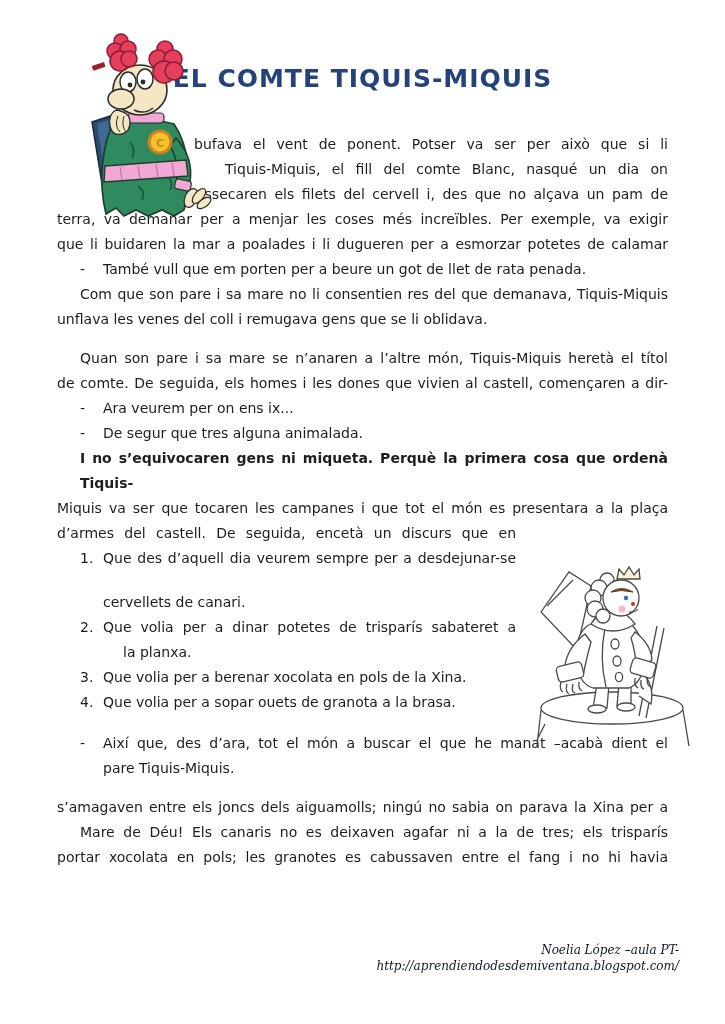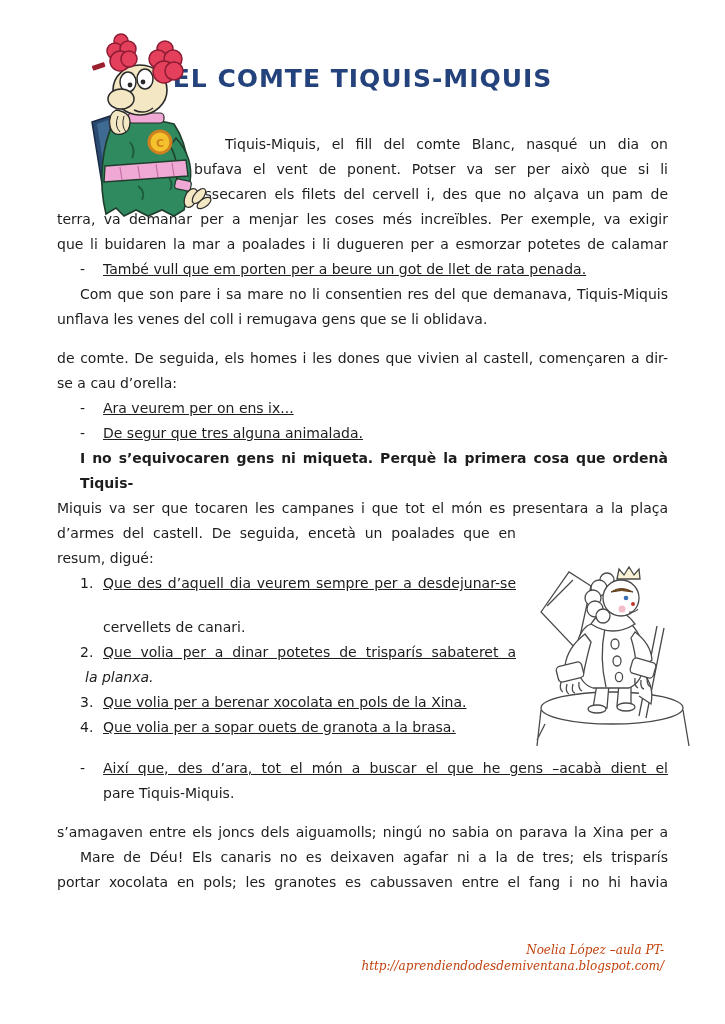--- a/index.html
+++ b/index.html
@@ -6,108 +6,107 @@
   body{width:725px;height:1024px;overflow:hidden;}
   .page{position:relative;width:725px;height:720px;background:#ffffff;
         font-family:"DejaVu Sans",sans-serif;color:#1d1d1d;}
   .title{margin:0 57px;padding-top:64px;text-align:center;font-size:25px;
          font-weight:bold;letter-spacing:1px;color:#24437c;}
   .content{margin:39px 57px 0 57px;}
   .line{font-size:14px;line-height:25px;}
   .line.j{text-align:justify;text-align-last:justify;}
   .mk{display:flex;}
   .marker{flex:0 0 23px;margin-left:23px;}
-  .ltext{flex:1;text-decoration:underline;}
+  .ltext{flex:1;}
   .ltext.j{text-align:justify;text-align-last:justify;}
   .illu{position:absolute;}
   #illu1{left:72px;top:26px;width:142px;height:198px;}
   #illu2{left:533px;top:566px;width:162px;height:180px;}
-  .footer{position:absolute;right:61px;top:942px;text-align:right;
+  .footer{position:absolute;right:46px;top:942px;text-align:right;
           font-family:"DejaVu Serif",serif;font-style:italic;font-size:12px;
-          line-height:16px;color:#c2410c;}
+          line-height:16px;color:#0f172a;}
 </style>
 </head>
 <body>
 
 <div class="page">
 
   <div class="title">EL COMTE TIQUIS-MIQUIS</div>
 
   <div class="content">
       <div>
+        <div class="line j" style="margin-left: 137px;">bufava el vent de ponent. Potser va ser per això que si li</div>
         <div class="line j" style="margin-left: 168px;">Tiquis-Miquis, el fill del comte Blanc, nasqué un dia on</div>
-        <div class="line j" style="margin-left: 137px;">bufava el vent de ponent. Potser va ser per això que si li</div>
         <div class="line j" style="margin-left: 139px;">assecaren els filets del cervell i, des que no alçava un pam de</div>
         <div class="line j">terra, va demanar per a menjar les coses més increïbles. Per exemple, va exigir</div>
         <div class="line j">que li buidaren la mar a poalades i li dugueren per a esmorzar potetes de calamar</div>
       </div>
       <div>
         <div class="line mk">
           <span class="marker">-</span>
           <span class="ltext">També vull que em porten per a beure un got de llet de rata penada.</span>
         </div>
       </div>
       <div>
         <div class="line j" style="margin-left: 23px;">Com que son pare i sa mare no li consentien res del que demanava, Tiquis-Miquis</div>
         <div class="line">unflava les venes del coll i remugava gens que se li oblidava.</div>
       </div>
       <div style="height: 14px;"></div>
       <div>
+        <div class="line j" style="margin-left: 23px;">Quan son pare i sa mare se n’anaren a l’altre món, Tiquis-Miquis heretà el títol</div>
         <div class="line j">de comte. De seguida, els homes i les dones que vivien al castell, començaren a dir-</div>
-        <div class="line">se a cau d’orella:</div>
       </div>
       <div>
         <div class="line mk">
           <span class="marker">-</span>
           <span class="ltext">Ara veurem per on ens ix...</span>
         </div>
       </div>
       <div>
         <div class="line mk">
           <span class="marker">-</span>
           <span class="ltext">De segur que tres alguna animalada.</span>
         </div>
       </div>
       <div>
         <div class="line j" style="margin-left: 23px; font-weight: bold;">I no s’equivocaren gens ni miqueta. Perquè la primera cosa que ordenà Tiquis-</div>
         <div class="line j">Miquis va ser que tocaren les campanes i que tot el món es presentara a la plaça</div>
-        <div class="line j" style="margin-right: 152px;">d’armes del castell. De seguida, encetà un poalades que en</div>
-        <div class="line">resum, digué:</div>
+        <div class="line j" style="margin-right: 152px;">d’armes del castell. De seguida, encetà un discurs que en</div>
       </div>
       <div>
         <div class="line mk" style="margin-right: 152px;">
           <span class="marker">1.</span>
           <span class="ltext j">Que des d’aquell dia veurem sempre per a desdejunar-se</span>
         </div>
         <div class="line" style="margin-left: 46px; margin-top: 19px;">cervellets de canari.</div>
       </div>
       <div>
         <div class="line mk" style="margin-right: 152px;">
           <span class="marker">2.</span>
           <span class="ltext j">Que volia per a dinar potetes de trisparís sabateret a</span>
         </div>
-        <div class="line" style="margin-left: 28px; font-style: italic;">la planxa.</div>
+        <div class="line" style="margin-left: 66px;">la planxa.</div>
       </div>
       <div>
         <div class="line mk">
           <span class="marker">3.</span>
           <span class="ltext">Que volia per a berenar xocolata en pols de la Xina.</span>
         </div>
       </div>
       <div>
         <div class="line mk">
           <span class="marker">4.</span>
           <span class="ltext">Que volia per a sopar ouets de granota a la brasa.</span>
         </div>
       </div>
       <div style="height: 16px;"></div>
       <div>
         <div class="line mk">
           <span class="marker">-</span>
-          <span class="ltext j">Així que, des d’ara, tot el món a buscar el que he gens –acabà dient el</span>
+          <span class="ltext j">Així que, des d’ara, tot el món a buscar el que he manat –acabà dient el</span>
         </div>
         <div class="line" style="margin-left: 46px;">pare Tiquis-Miquis.</div>
       </div>
       <div style="height: 14px;"></div>
       <div>
         <div class="line j">s’amagaven entre els joncs dels aiguamolls; ningú no sabia on parava la Xina per a</div>
         <div class="line j" style="margin-left: 23px;">Mare de Déu! Els canaris no es deixaven agafar ni a la de tres; els trisparís</div>
         <div class="line j">portar xocolata en pols; les granotes es cabussaven entre el fang i no hi havia</div>
       </div>
     </div>

